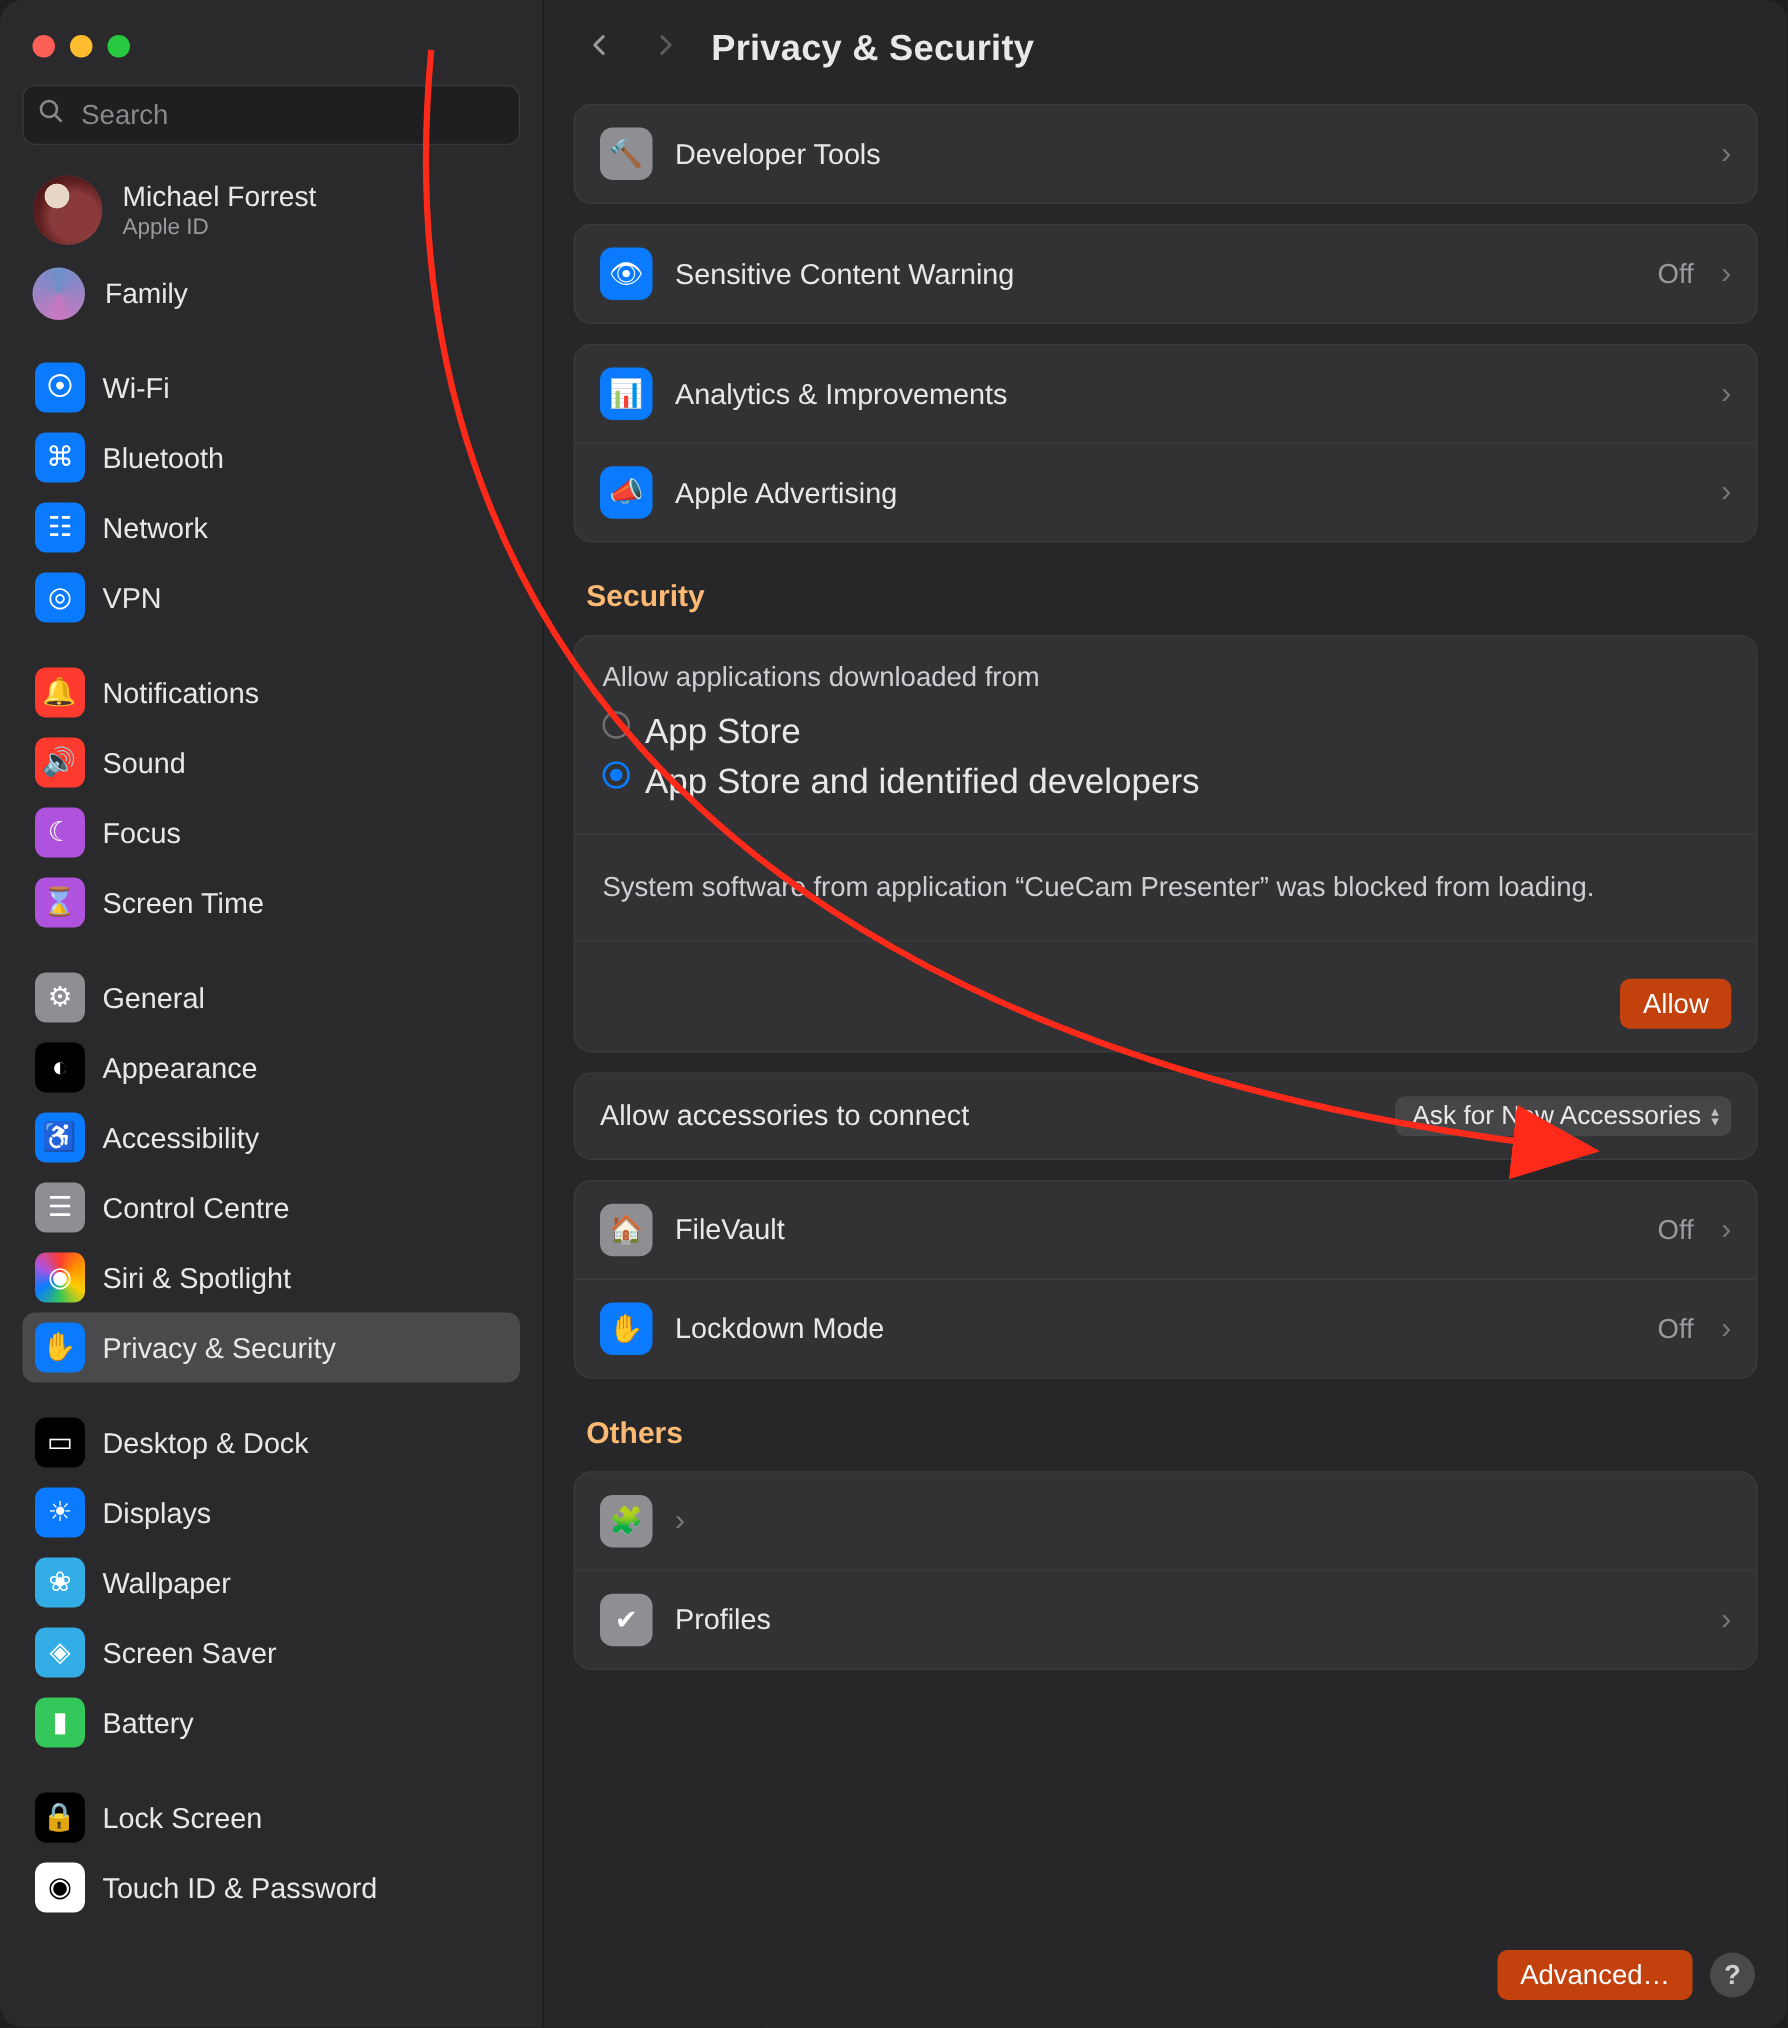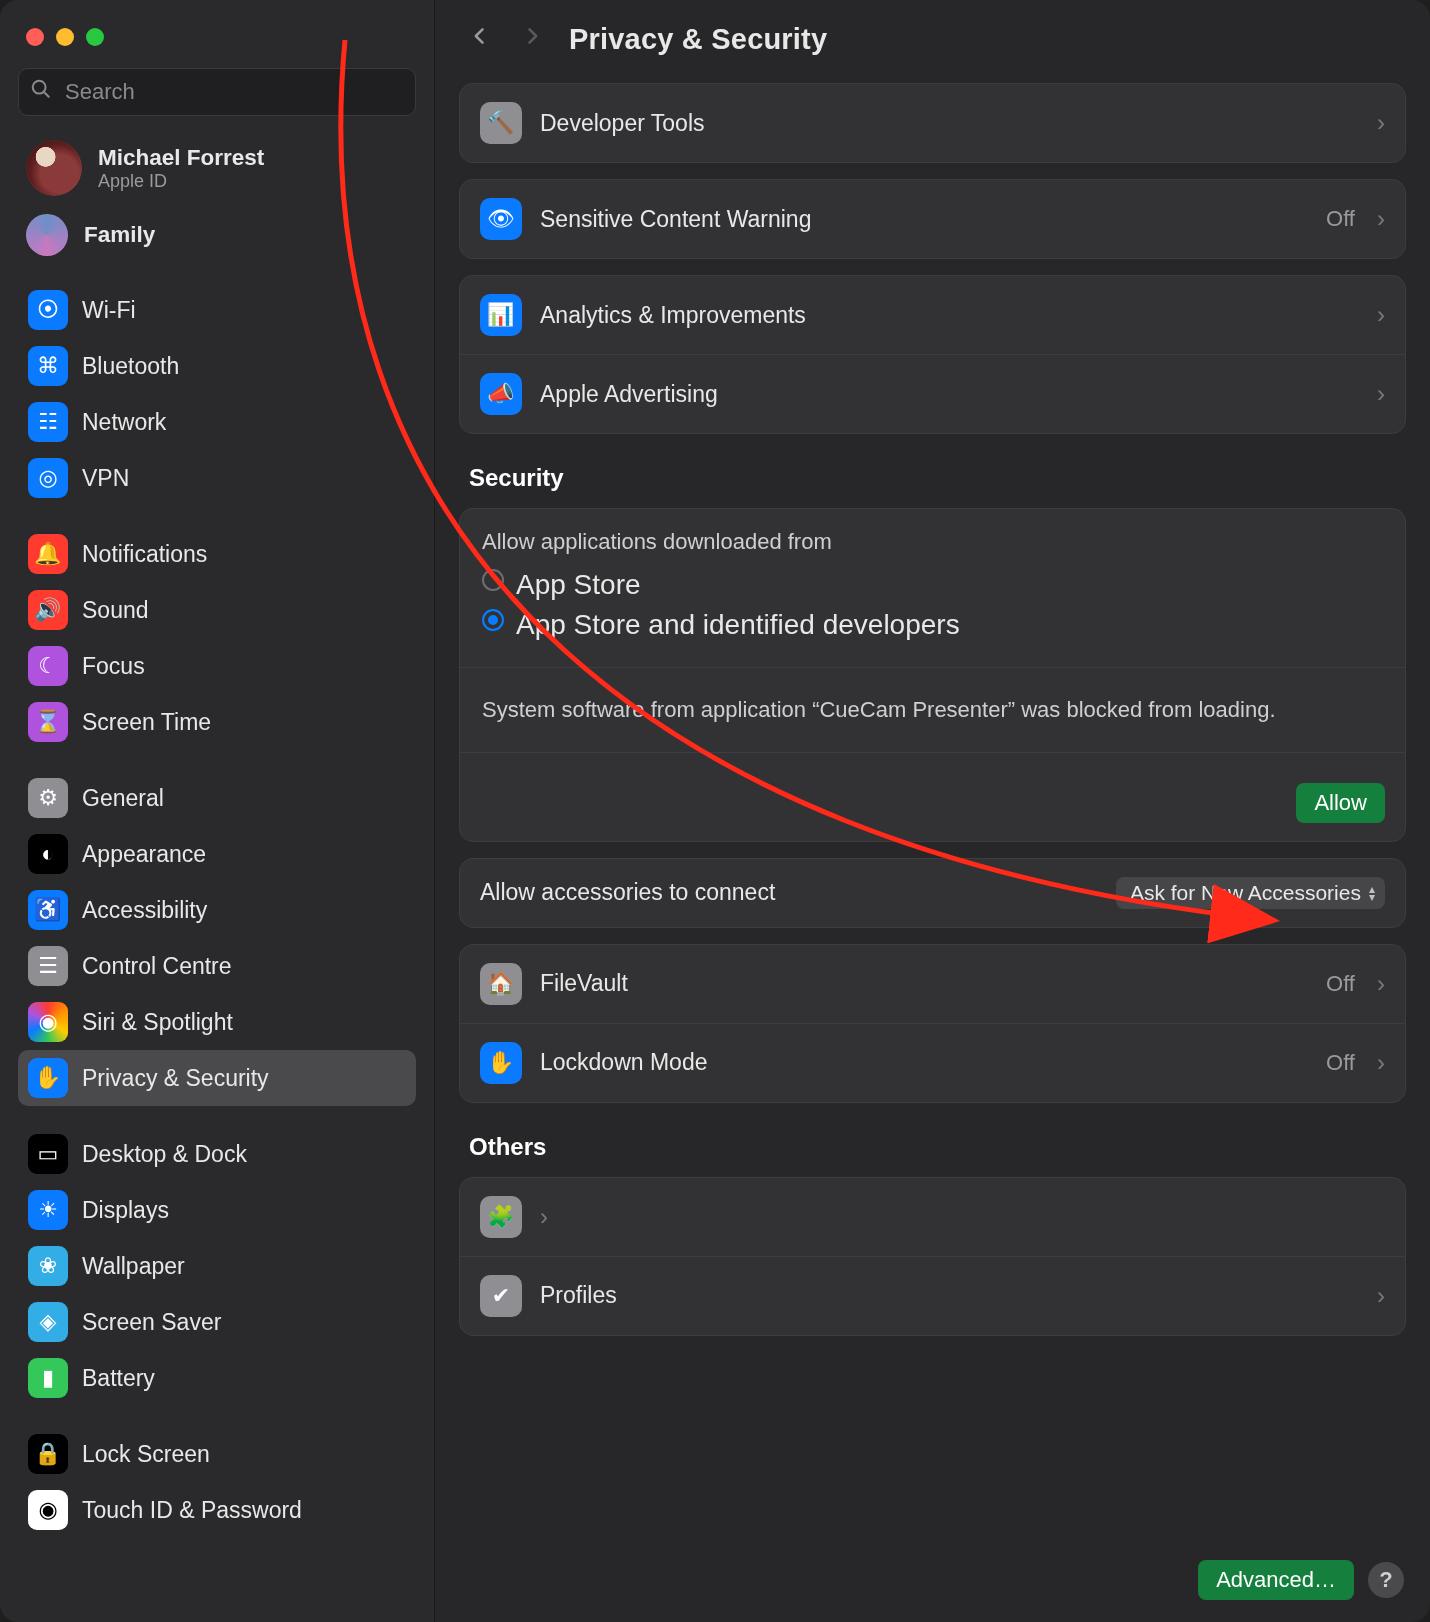--- a/index.html
+++ b/index.html
@@ -45,21 +45,21 @@
   }
   .account-row {
     display:flex; align-items:center; gap:16px; padding: 6px 8px; border-radius:10px; cursor:pointer;
   }
   .avatar {
     width:56px; height:56px; border-radius:50%; flex:0 0 auto;
     background: radial-gradient(circle at 35% 30%, #e9d7c6 0 18%, transparent 19%), radial-gradient(circle at 60% 60%, #8b3a3a 0 40%, #5e1f1f 60%, #2b0f0f 100%);
     box-shadow: inset 0 0 0 1px rgba(255,255,255,0.05);
   }
   .avatar.small { width:42px; height:42px; background: conic-gradient(from 0deg,#6e8fc9,#c978c0,#6e8fc9); }
-  .acct-name { font-size:22.5px; font-weight:700; color:#e8e8e8;}
+  .acct-name { font-size:22.5px; font-weight:400; color:#e8e8e8;}
   .acct-sub { font-size:18px; color:#9a9a9e;}
   .sidebar-group { margin-top: 20px; }
   .sidebar-item {
     display:flex; align-items:center; gap:14px;
     padding: 8px 10px; border-radius:10px; cursor:pointer;
     color:#e8e8e8; font-size:23px;
   }
   .sidebar-item.selected { background:#4a4a4c; }
   .sb-icon {
     width:40px; height:40px; border-radius:9px; flex:0 0 auto;
@@ -92,32 +92,32 @@
     padding: 18px 20px; position:relative;
   }
   .row + .row { border-top:1px solid #3d3d3f; }
   .row-icon {
     width:42px; height:42px; border-radius:10px; flex:0 0 auto;
     display:flex; align-items:center; justify-content:center; color:#fff; font-size:22px;
   }
   .row-label { flex:1; font-size:23px; }
   .row-value { color:#9a9a9e; font-size:22px; margin-right:4px;}
   .chevron { color:#7a7a7e; font-size:24px; }
-  .section-header { font-size:24px; font-weight:700; color:#ffffff; margin: 30px 6px 16px 10px; }
+  .section-header { font-size:24px; font-weight:700; color:#fdba74; margin: 30px 6px 16px 10px; }
 
   .inset { padding: 20px 22px 6px 22px; }
   .plain-text { font-size:22px; color:#cfcfd3; margin-bottom:14px; }
   .radio-row { display:flex; align-items:flex-start; gap:12px; margin: 6px 0 8px 0; font-size:28px; }
   .radio {
     width:22px; height:22px; border-radius:50%; border:2px solid #6e6e72;
     display:inline-flex; align-items:center; justify-content:center; flex:0 0 auto;
   }
   .radio.checked { border-color:#0a7bff; background:#0a7bff; box-shadow: inset 0 0 0 4px #323234; }
   .btn {
-    background:#15803d; color:#fff; border:none; border-radius:8px;
+    background:#c2410c; color:#fff; border:none; border-radius:8px;
     padding: 7px 18px; font-size:22px; cursor:pointer;
   }
   .panel-divider{height:1px;background:#3d3d3f;margin:12px 0;}
   .row-inline {
     display:flex; align-items:center; justify-content:space-between;
     padding: 18px 20px;
   }
   .popup {
     display:inline-flex; align-items:center; gap:8px;
     background:#464648; border-radius:8px;

